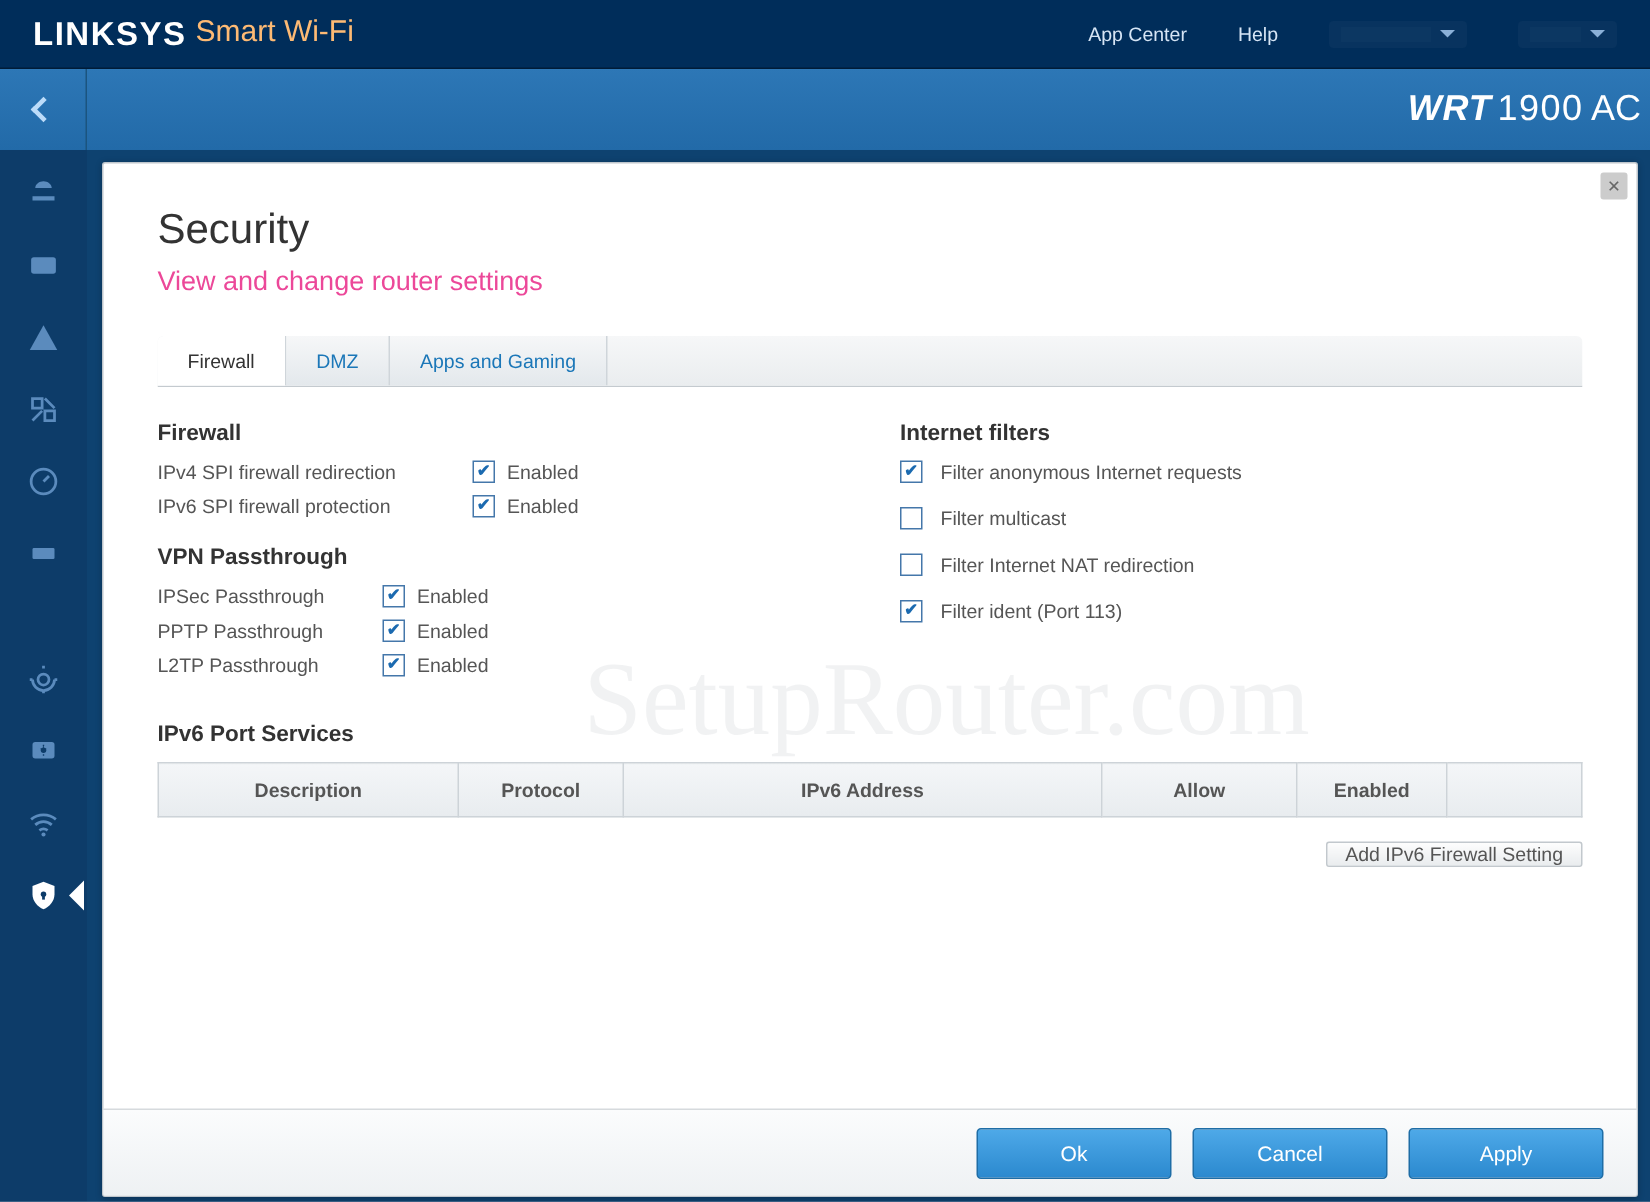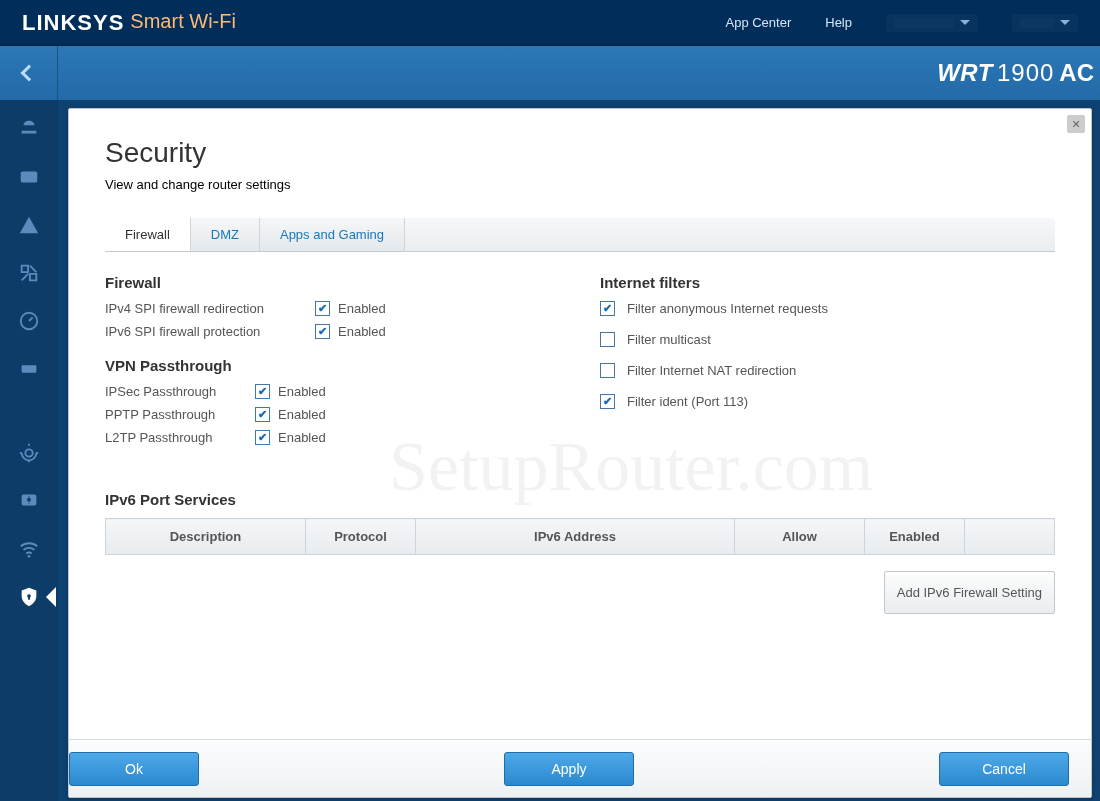--- a/index.html
+++ b/index.html
@@ -11,54 +11,54 @@
   .topnav{margin-left:auto;display:flex;align-items:center;gap:34px;font-size:13px;color:#d6e5f5}
   .topnav-item{cursor:pointer}
   .drop-ph{display:inline-flex;align-items:center;gap:6px;background:rgba(255,255,255,0.03);padding:4px 8px;border-radius:3px}
   .chev{width:0;height:0;border-left:5px solid transparent;border-right:5px solid transparent;border-top:5px solid #8ab0d8}
   .banner{height:54px;background:linear-gradient(to bottom,#2d77b6 0%,#226aa8 100%);display:flex;align-items:center;position:relative}
   .back-cell{width:58px;height:54px;display:flex;align-items:center;justify-content:center;border-right:1px solid #1b547f;cursor:pointer}
   .back-chevron{width:12px;height:12px;border-left:3px solid #bcdcf9;border-bottom:3px solid #bcdcf9;transform:rotate(45deg)}
   .model{margin-left:auto;margin-right:6px;color:#fff;font-size:24px;display:flex;align-items:baseline;gap:4px}
   .model b{font-weight:900;font-style:italic;letter-spacing:.5px}
   .model .num{font-weight:300;letter-spacing:1px}
-  .model .ac{font-weight:700;margin-left:1px}
+  .model .ac{font-weight:400;margin-left:1px}
   .body{display:flex;height:701px}
   .sidebar{width:58px;background:#0d3c69;display:flex;flex-direction:column;align-items:center;padding-top:14px;gap:18px}
   .side-icon{width:30px;height:30px;display:flex;align-items:center;justify-content:center;color:#5b8bbd;cursor:pointer;border-radius:3px;position:relative}
   .side-icon svg{width:22px;height:22px;fill:#5b8bbd}
   .side-group-gap{height:18px}
   .side-icon.active svg{fill:#fff}
   .side-icon.active{color:#fff}
   .side-pointer{position:absolute;right:-12px;top:50%;transform:translateY(-50%);width:0;height:0;border-top:10px solid transparent;border-bottom:10px solid transparent;border-right:10px solid #fff}
   .main-wrap{flex:1;background:#0e4270;padding:8px 0 0 10px;position:relative}
   .panel{background:#fff;border:1px solid #bfc6cc;border-radius:2px;width:1024px;height:690px;position:relative;box-shadow:0 1px 4px rgba(0,0,0,.25)}
   .close-x{position:absolute;right:6px;top:6px;width:18px;height:18px;background:#ccc;color:#666;font-size:11px;display:flex;align-items:center;justify-content:center;border-radius:2px;cursor:pointer}
   .panel-inner{padding:28px 36px 0 36px;height:610px}
   .page-title{font-size:28px;color:#333;margin:0 0 8px 0;font-weight:400}
-  .page-sub{font-size:13px;color:#000000;margin-bottom:26px}
+  .page-sub{font-size:18px;color:#ec4899;margin-bottom:26px}
   .tabs{display:flex;height:34px;border-bottom:1px solid #c4cacf;background:linear-gradient(to bottom,#f6f7f8,#eaedef);border-radius:4px 4px 0 0;overflow:hidden}
   .tab{padding:0 20px;display:flex;align-items:center;font-size:13px;color:#1b77b8;border-right:1px solid #cfd5da;background:linear-gradient(to bottom,#f6f7f8,#e3e8ec);cursor:pointer;position:relative}
   .tab:first-child{border-top-left-radius:4px}
   .tab.active{background:#fff;color:#333;border-bottom:1px solid #fff;margin-bottom:-1px;font-weight:400}
   .content{padding-top:18px;display:flex;gap:40px}
   .col{flex:1}
   .sect-head{font-size:15px;font-weight:bold;color:#333;margin:4px 0 10px 0}
   .row{display:flex;align-items:center;font-size:13px;color:#555;margin:8px 0}
   .row .label{width:210px}
   .chk{display:flex;align-items:center;gap:8px;color:#555}
   .checkbox{width:15px;height:15px;border:1px solid #4477aa;background:#fff;display:inline-flex;align-items:center;justify-content:center;cursor:pointer}
   .checkbox.checked::after{content:"✔";font-size:11px;color:#1b6ab0;font-weight:bold;line-height:1}
   .internet-filters .row{gap:12px}
-  .ipv6-section{margin-top:38px}
+  .ipv6-section{margin-top:22px}
   .table{width:100%;border-collapse:collapse;margin-top:10px}
   .table th{background:linear-gradient(to bottom,#f4f6f8,#e8ecef);border:1px solid #cdd3d8;font-size:13px;color:#555;font-weight:bold;padding:10px 6px}
   .add-row{display:flex;justify-content:flex-end;margin-top:16px}
-  .btn-light{background:linear-gradient(to bottom,#fdfdfd,#e9ecee);border:1px solid #c2c8cd;color:#555;font-size:13px;padding:13px 12px;border-radius:2px;cursor:pointer}
-  .footer{position:absolute;bottom:0;left:0;right:0;height:58px;border-top:1px solid #d6dadd;background:linear-gradient(to bottom,#fbfcfd,#eef1f3);display:flex;align-items:center;justify-content:space-between;padding-right:22px;gap:14px}
+  .btn-light{background:linear-gradient(to bottom,#fdfdfd,#e9ecee);border:1px solid #c2c8cd;color:#555;font-size:13px;padding:0 12px;border-radius:2px;cursor:pointer}
+  .footer{position:absolute;bottom:0;left:0;right:0;height:58px;border-top:1px solid #d6dadd;background:linear-gradient(to bottom,#fbfcfd,#eef1f3);display:flex;align-items:center;justify-content:flex-end;padding-right:22px;gap:14px}
   .btn-blue{min-width:130px;text-align:center;background:linear-gradient(to bottom,#4ea9e8,#2b89cf);border:1px solid #1e6da6;color:#fff;font-size:14px;padding:8px 18px;border-radius:3px;cursor:pointer}
   .watermark{position:absolute;left:55%;top:52%;transform:translate(-50%,-50%);font-size:70px;color:rgba(140,150,160,0.12);font-family:Georgia,serif;pointer-events:none;white-space:nowrap}
 </style>
 </head>
 <body>
 
 <div class="topbar">
   <div class="logo">
     <span class="logo-word">LINKSYS</span>
     <span class="logo-sub">Smart Wi-Fi</span>
@@ -247,18 +247,18 @@
           <div class="add-row">
             <button class="btn-light">Add IPv6 Firewall Setting</button>
           </div>
         </div>
       </div>
 
       <div class="watermark">SetupRouter.com</div>
 
       <div class="footer">
         <button class="btn-blue">Ok</button>
+        <button class="btn-blue">Cancel</button>
         <button class="btn-blue">Apply</button>
-        <button class="btn-blue">Cancel</button>
       </div>
     </div>
   </div>
 </div>
 
 </body></html>

